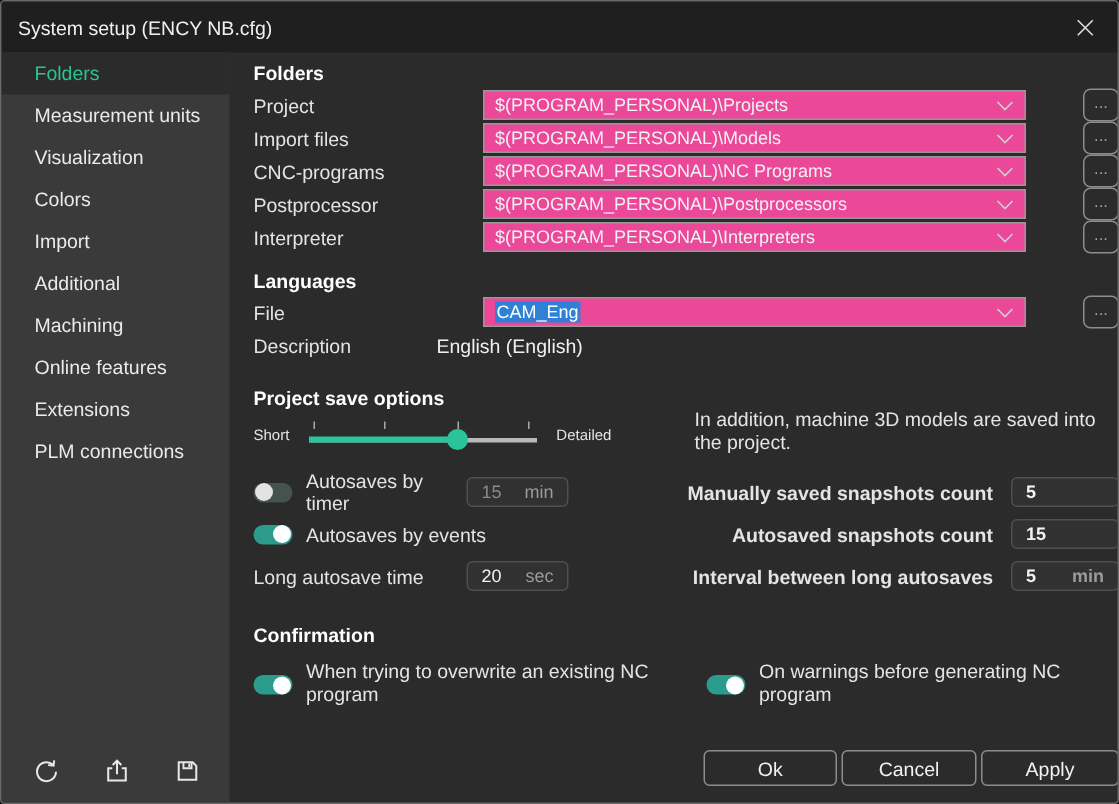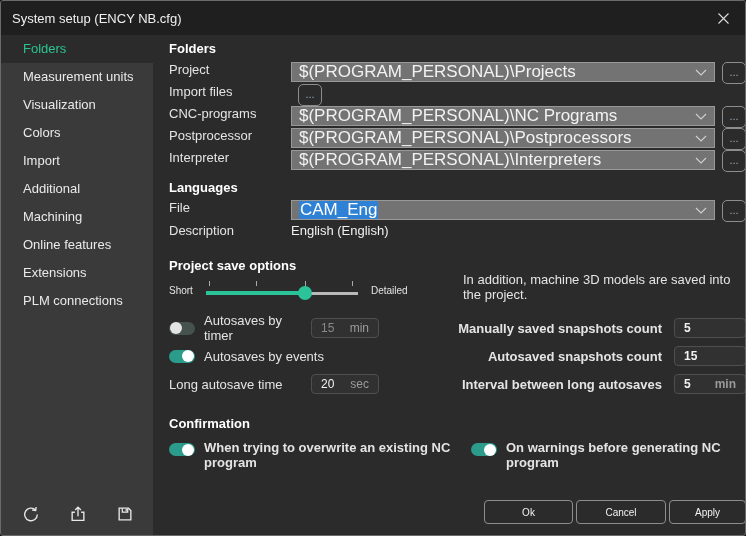--- a/index.html
+++ b/index.html
@@ -33,25 +33,25 @@
   .nav-item.selected{ background:#2b2b2b; color:#2BC48E; }
   .sidebar-footer{ display:flex; align-items:flex-end; gap:29px; padding:0 0 13px 21px; }
   .tool-icon{ width:18px; height:18px; cursor:pointer; }
 
   .main{ flex:1; position:relative; padding:6px 9px 0 16px; }
 
   h2{ font-size:13px; font-weight:bold; color:#ffffff; line-height:16px; }
 
   
   .sec-folders h2{ margin-bottom:5px; }
-  .frow{ display:flex; align-items:flex-start; height:16px; margin-bottom:6px; }
+  .frow{ display:flex; align-items:center; height:16px; margin-bottom:6px;gap:31px; }
   .frow .lbl{ width:122px; font-size:13px; color:#e4e4e4; flex-shrink:0; }
   .combo{
-    flex:1; height:20px; background:#737373; border:1px solid #989898;
-    display:flex; align-items:center; padding:0 7px; font-size:17px; color:#f2f2f2;
+    flex:1; height:20px; background:#ec4899; border:1px solid #989898;
+    display:flex; align-items:center; padding:0 7px; font-size:12px; color:#f2f2f2;
     cursor:pointer; overflow:hidden; white-space:nowrap;
   }
   .combo .chev{ margin-left:auto; flex-shrink:0; padding-left:6px; display:flex; }
   .browse-btn{
     width:24px; height:22px; margin-left:7px; flex-shrink:0;
     border:1px solid #8d8d8d; border-radius:5px; background:#2b2b2b;
     color:#93a7bf; font-size:11px; line-height:18px; text-align:center; cursor:pointer;
   }
   .sel{ background:#2E81D4; color:#ffffff; padding:0 1px; }
 
@@ -102,34 +102,34 @@
   .toggle .knob{ position:absolute; top:0.5px; width:12px; height:12px; border-radius:50%; background:#ffffff; }
   .toggle.on{ background:#2B9C8C; }
   .toggle.on .knob{ right:1px; }
   .toggle.off{ background:#46524e; }
   .toggle.off .knob{ left:1px; background:#e3e3e3; }
 
   
   .sec-confirm{ padding-top:14px; }
   .sec-confirm h2{ margin-bottom:8px; }
   .confirm-row{ display:flex; }
-  .cpair{ display:flex; align-items:flex-start;font-weight:bold; }
+  .cpair{ display:flex; align-items:center; }
   .cpair .toggle{ margin-top:3px; }
   .cpair .ctxt{ margin-left:9px; font-size:13px; line-height:15px; color:#e4e4e4; }
   .cpair-left{ width:302px; flex-shrink:0; }
   .cpair-left .ctxt{ width:250px; }
   .cpair-right .ctxt{ width:240px; }
 
   
   .footer-buttons{ position:absolute; right:9px; bottom:12px; display:flex; gap:3px; }
   .btn{
     height:24px; background:#2b2b2b; border:1px solid #8d8d8d; border-radius:4px;
-    color:#f2f2f2; font-size:10px; font-family:"Liberation Sans", sans-serif; cursor:pointer;
-  }
-  .btn-ok{ width:89px; } .btn-cancel{ width:90px; } .btn-apply{ width:77px; }
+    color:#f2f2f2; font-size:13px; font-family:"Liberation Sans", sans-serif; cursor:pointer;
+  }
+  .btn-ok{ width:89px; } .btn-cancel{ width:90px; } .btn-apply{ width:92px; }
 </style>
 </head>
 <body>
 
 <div class="window">
 
   <div class="titlebar">
     <span class="title">System setup (ENCY NB.cfg)</span>
     <span class="close-btn">
       <svg width="13" height="13" viewBox="0 0 13 13">
@@ -190,20 +190,28 @@
                 <svg width="12" height="7" viewBox="0 0 12 7">
                   <polyline points="1,1 6,6 11,1" fill="none" stroke="#cfcfcf" stroke-width="1.1"></polyline>
                 </svg>
               </span>
           </div>
           <div class="browse-btn">...</div>
         </div>
 
         <div class="frow">
           <span class="lbl">Import files</span>
+          <div class="combo">
+            <span>$(PROGRAM_PERSONAL)\Models</span>
+            <span class="chev">
+                <svg width="12" height="7" viewBox="0 0 12 7">
+                  <polyline points="1,1 6,6 11,1" fill="none" stroke="#cfcfcf" stroke-width="1.1"></polyline>
+                </svg>
+              </span>
+          </div>
           <div class="browse-btn">...</div>
         </div>
 
         <div class="frow">
           <span class="lbl">CNC-programs</span>
           <div class="combo">
             <span>$(PROGRAM_PERSONAL)\NC Programs</span>
             <span class="chev">
                 <svg width="12" height="7" viewBox="0 0 12 7">
                   <polyline points="1,1 6,6 11,1" fill="none" stroke="#cfcfcf" stroke-width="1.1"></polyline>

